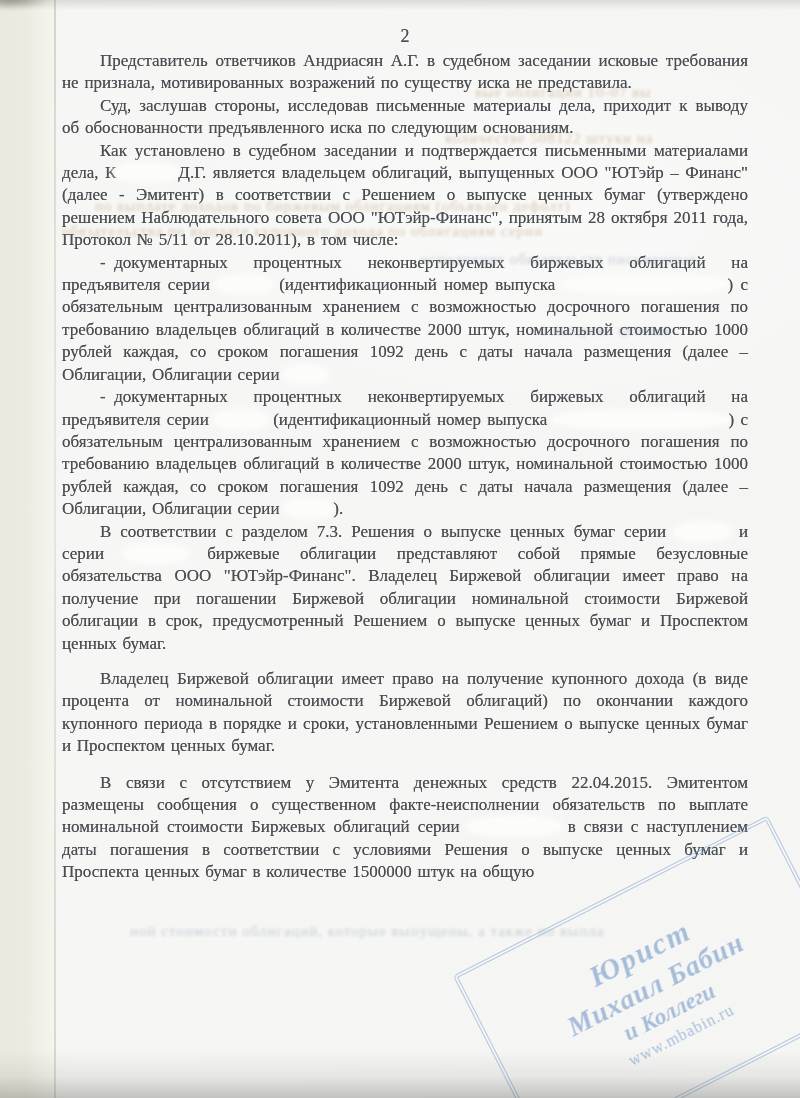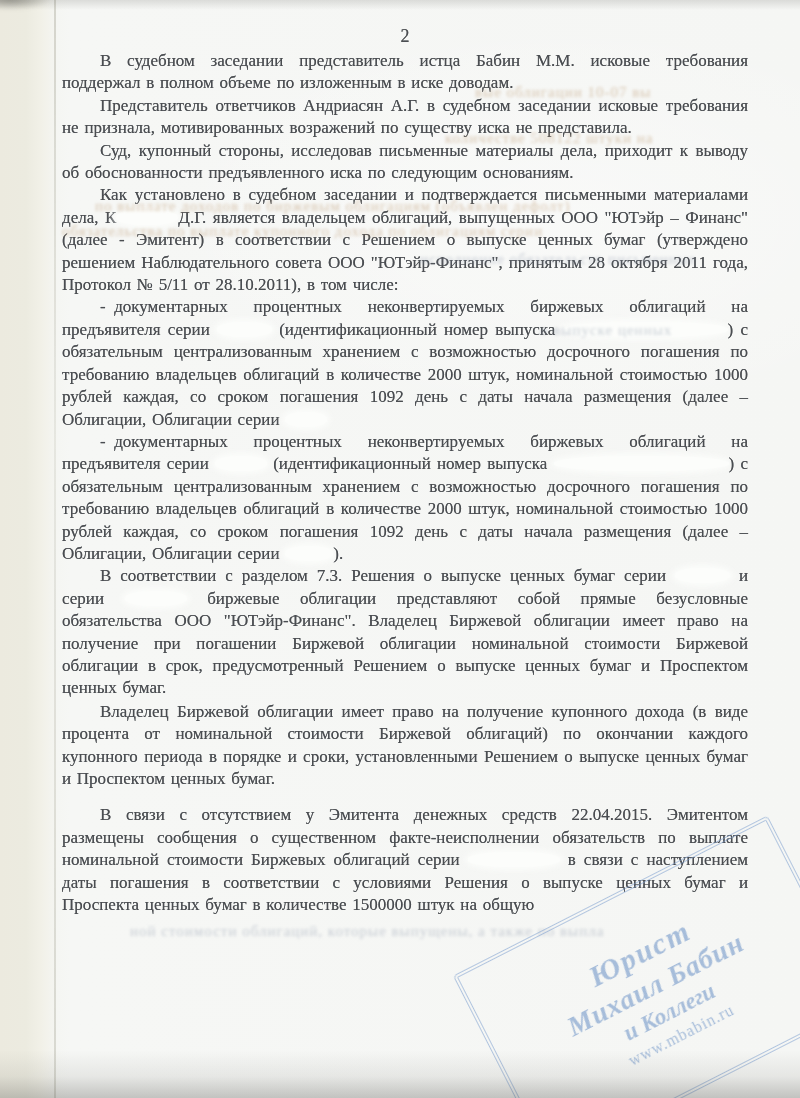--- a/index.html
+++ b/index.html
@@ -81,28 +81,27 @@
 </head>
 <body>
 
 <div class="page">
   <div class="crease"></div>
   <div class="corner-smudge"></div>
 
   <div class="page-number">2</div>
 
   <div class="content">
-      <div class="para ind">В судебном заседании представитель истца Бабин М.М. исковые требования поддержал в полном объеме по изложенным в иске доводам.</div>
       <div class="para ind">Представитель ответчиков Андриасян А.Г. в судебном заседании исковые требования не признала, мотивированных возражений по существу иска не представила.</div>
-      <div class="para ind">Суд, купонный стороны, исследовав письменные материалы дела, приходит к выводу об обоснованности предъявленного иска по следующим основаниям.</div>
+      <div class="para ind">Суд, заслушав стороны, исследовав письменные материалы дела, приходит к выводу об обоснованности предъявленного иска по следующим основаниям.</div>
       <div class="para ind">Как установлено в судебном заседании и подтверждается письменными материалами дела, К<span class="redact" style="width: 62px;"></span>Д.Г. является владельцем облигаций, выпущенных ООО "ЮТэйр – Финанс" (далее - Эмитент) в соответствии с Решением о выпуске ценных бумаг (утверждено решением Наблюдательного совета ООО "ЮТэйр-Финанс", принятым 28 октября 2011 года, Протокол № 5/11 от 28.10.2011), в том числе:</div>
       <div class="para ind">- документарных процентных неконвертируемых биржевых облигаций на предъявителя серии <span class="redact" style="width: 55px;"></span> (идентификационный номер выпуска <span class="redact" style="width: 165px;"></span>) с обязательным централизованным хранением с возможностью досрочного погашения по требованию владельцев облигаций в количестве 2000 штук, номинальной стоимостью 1000 рублей каждая, со сроком погашения 1092 день с даты начала размещения (далее – Облигации, Облигации серии <span class="redact" style="width: 42px;"></span></div>
       <div class="para ind">- документарных процентных неконвертируемых биржевых облигаций на предъявителя серии <span class="redact" style="width: 52px;"></span> (идентификационный номер выпуска <span class="redact" style="width: 175px;"></span>) с обязательным централизованным хранением с возможностью досрочного погашения по требованию владельцев облигаций в количестве 2000 штук, номинальной стоимостью 1000 рублей каждая, со сроком погашения 1092 день с даты начала размещения (далее – Облигации, Облигации серии <span class="redact" style="width: 48px;"></span>).</div>
       <div class="para ind">В соответствии с разделом 7.3. Решения о выпуске ценных бумаг серии <span class="redact" style="width: 55px;"></span> и серии <span class="redact" style="width: 62px;"></span> биржевые облигации представляют собой прямые безусловные обязательства ООО "ЮТэйр-Финанс". Владелец Биржевой облигации имеет право на получение при погашении Биржевой облигации номинальной стоимости Биржевой облигации в срок, предусмотренный Решением о выпуске ценных бумаг и Проспектом ценных бумаг.</div>
-      <div class="para ind" style="margin-top: 1px;">Владелец Биржевой облигации имеет право на получение купонного дохода (в виде процента от номинальной стоимости Биржевой облигаций) по окончании каждого купонного периода в порядке и сроки, установленными Решением о выпуске ценных бумаг и Проспектом ценных бумаг.</div>
+      <div class="para ind" style="margin-top: 13px;">Владелец Биржевой облигации имеет право на получение купонного дохода (в виде процента от номинальной стоимости Биржевой облигаций) по окончании каждого купонного периода в порядке и сроки, установленными Решением о выпуске ценных бумаг и Проспектом ценных бумаг.</div>
       <div class="para ind" style="margin-top: 14px;">В связи с отсутствием у Эмитента денежных средств 22.04.2015. Эмитентом размещены сообщения о существенном факте-неисполнении обязательств по выплате номинальной стоимости Биржевых облигаций серии <span class="redact" style="width: 92px;"></span> в связи с наступлением даты погашения в соответствии с условиями Решения о выпуске ценных бумаг и Проспекта ценных бумаг в количестве 1500000 штук на общую</div>
     </div>
 
   <div class="bleed warm" style="top: 82px; left: 475px; width: 280px;">вые облигации 10-07 вы</div>
     <div class="bleed warm" style="top: 128px; left: 445px; width: 310px;">количестве 508122 штуки на</div>
     <div class="bleed warm" style="top: 196px; left: 95px; width: 645px;">по выплате доходов по биржевым облигациям (объявлен дефолт)</div>
     <div class="bleed warm" style="top: 221px; left: 62px; width: 680px;">обязательства по выплате купонного дохода по облигациям серии</div>
     <div class="bleed cool" style="top: 249px; left: 420px; width: 325px;">исполнение обязательств письменные</div>
     <div class="bleed cool" style="top: 320px; left: 540px; width: 200px;">о выпуске ценных</div>
     <div class="bleed cool" style="top: 921px; left: 130px; width: 600px;">ной стоимости облигаций, которые выпущены, а также по выпла</div>

